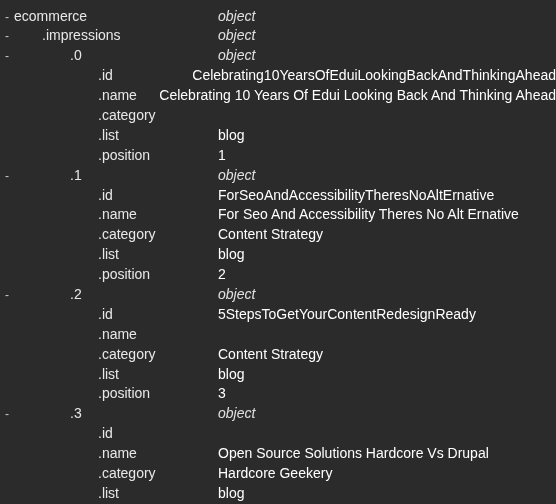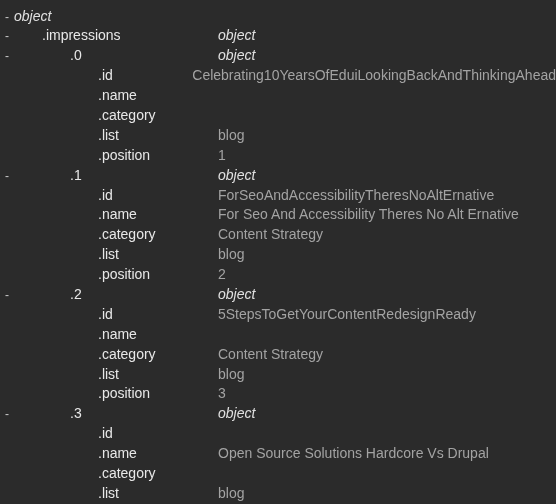--- a/index.html
+++ b/index.html
@@ -43,36 +43,37 @@
   .valcol {
     display: inline-block;
     padding-left: 0;
     white-space: nowrap;
   }
   .key {
     color: #e8e8e8;
     font-weight: 500;
   }
   .val {
-    color: #a3a3a3;
+    color: #ffffff;
     font-weight: 500;
   }
   .type {
     color: #e0e0e0;
     font-style: italic;
     font-weight: 500;
   }
 </style>
 </head>
 <body>
 
 <div class="tree" id="tree">
     <div class="row">
       <span class="twisty">-</span>
       <span class="indent" style="width: 0px;"></span>
+      <span class="keycol" style="width: 204px;"><span class="key">ecommerce</span></span>
       <span class="valcol"><span class="type">object</span></span>
     </div>
     <div class="row">
       <span class="twisty">-</span>
       <span class="indent" style="width: 28px;"></span>
       <span class="keycol" style="width: 176px;"><span class="key">.impressions</span></span>
       <span class="valcol"><span class="type">object</span></span>
     </div>
     <div class="row">
       <span class="twisty">-</span>
@@ -83,20 +84,21 @@
     <div class="row">
       <span class="twisty"></span>
       <span class="indent" style="width: 84px;"></span>
       <span class="keycol" style="width: 120px;"><span class="key">.id</span></span>
       <span class="valcol"><span class="val">Celebrating10YearsOfEduiLookingBackAndThinkingAhead</span></span>
     </div>
     <div class="row">
       <span class="twisty"></span>
       <span class="indent" style="width: 84px;"></span>
       <span class="keycol" style="width: 120px;"><span class="key">.name</span></span>
+      <span class="valcol"><span class="val">Celebrating 10 Years Of Edui Looking Back And Thinking Ahead</span></span>
     </div>
     <div class="row">
       <span class="twisty"></span>
       <span class="indent" style="width: 84px;"></span>
       <span class="keycol" style="width: 120px;"><span class="key">.category</span></span>
     </div>
     <div class="row">
       <span class="twisty"></span>
       <span class="indent" style="width: 84px;"></span>
       <span class="keycol" style="width: 120px;"><span class="key">.list</span></span>
@@ -193,20 +195,21 @@
     <div class="row">
       <span class="twisty"></span>
       <span class="indent" style="width: 84px;"></span>
       <span class="keycol" style="width: 120px;"><span class="key">.name</span></span>
       <span class="valcol"><span class="val">Open Source Solutions Hardcore Vs Drupal</span></span>
     </div>
     <div class="row">
       <span class="twisty"></span>
       <span class="indent" style="width: 84px;"></span>
       <span class="keycol" style="width: 120px;"><span class="key">.category</span></span>
+      <span class="valcol"><span class="val">Hardcore Geekery</span></span>
     </div>
     <div class="row">
       <span class="twisty"></span>
       <span class="indent" style="width: 84px;"></span>
       <span class="keycol" style="width: 120px;"><span class="key">.list</span></span>
       <span class="valcol"><span class="val">blog</span></span>
     </div>
     <div class="row">
       <span class="twisty"></span>
       <span class="indent" style="width: 84px;"></span>

